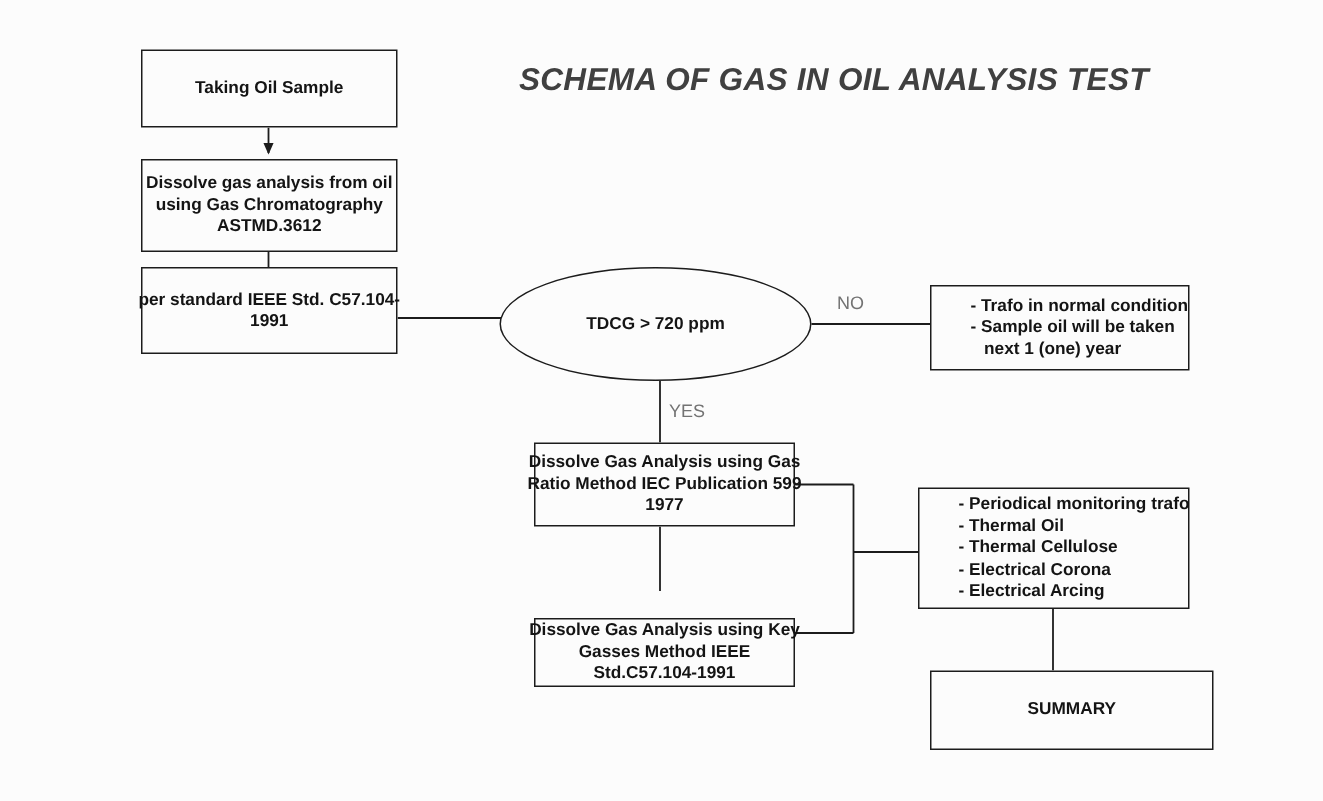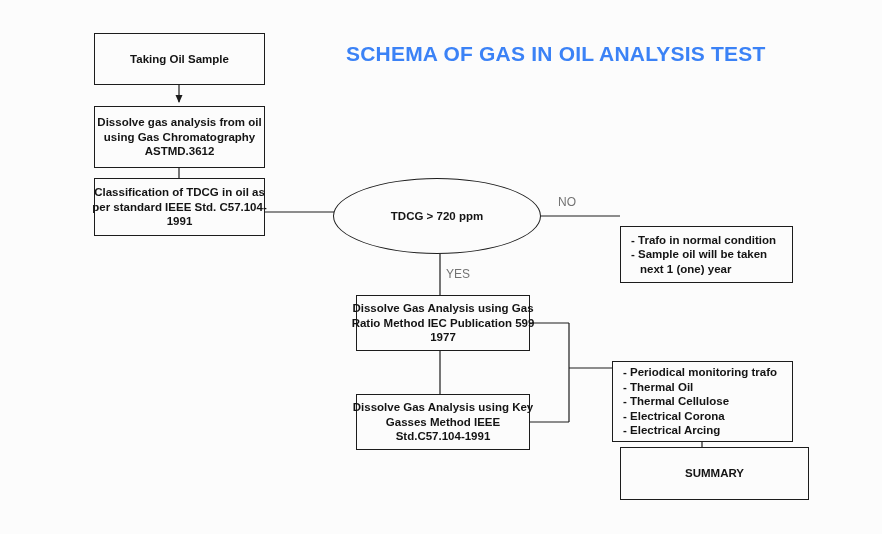--- a/index.html
+++ b/index.html
@@ -3,29 +3,30 @@
 <meta charset="utf-8">
 <style>
   html,body{margin:0;padding:0;background:#fcfcfc;}
   .stage{
     position:relative;width:882px;height:534px;background:#fcfcfc;
     font-family:"Liberation Sans","DejaVu Sans",sans-serif;color:#141414;
     overflow:hidden;
   }
   .title{
     position:absolute;left:346px;top:42px;width:470px;
-    font-size:21px;font-weight:bold;letter-spacing:.2px;color:#3b82f6;
+    font-size:21px;font-weight:bold;letter-spacing:.2px;color:#404040;
     white-space:nowrap;
+    font-style:italic;
   }
   .node{
     position:absolute;border:1.3px solid #1c1c1c;background:#fcfcfc;
     display:flex;flex-direction:column;justify-content:center;align-items:center;
     font-size:11.5px;line-height:14.5px;text-align:center;box-sizing:border-box;
   }
-  .node.left{align-items:flex-start;text-align:left;padding-left:10px;padding-right:4px;margin-top:36px;}
+  .node.left{align-items:flex-start;text-align:left;padding-left:26px;padding-right:4px;}
   .node.ellipse{border-radius:50%;}
   .line{white-space:pre;font-weight:bold;}
   .indent{padding-left:9px;text-align:center;}
   .wires{position:absolute;left:0;top:0;pointer-events:none;}
   .wires line{stroke:#1c1c1c;stroke-width:1.2;}
   .edge-label{
     position:absolute;font-size:12px;color:#737373;background:transparent;
   }
 </style>
 </head>
@@ -58,42 +59,41 @@
     <div class="line">Taking Oil Sample</div>
   </div>
 
   <div class="node" style="left:94px;top:106px;width:171px;height:62px">
     <div class="line">Dissolve gas analysis from oil</div>
     <div class="line">using Gas Chromatography</div>
     <div class="line">ASTMD.3612</div>
   </div>
 
   <div class="node" style="left:94px;top:178px;width:171px;height:58px">
-    <div class="line">Classification of TDCG in oil as</div>
     <div class="line">per standard IEEE Std. C57.104-</div>
     <div class="line">1991</div>
   </div>
 
   <div class="node ellipse" style="left:333px;top:178px;width:208px;height:76px">
     <div class="line">TDCG &gt; 720 ppm</div>
   </div>
 
   <div class="node left" style="left:620px;top:190px;width:173px;height:57px">
     <div class="line">- Trafo in normal condition</div>
     <div class="line">- Sample oil will be taken</div>
     <div class="line indent">next 1 (one) year</div>
   </div>
 
   <div class="node" style="left:356px;top:295px;width:174px;height:56px">
     <div class="line">Dissolve Gas Analysis using Gas</div>
     <div class="line">Ratio Method IEC Publication 599</div>
     <div class="line">1977</div>
   </div>
 
-  <div class="node" style="left:356px;top:394px;width:174px;height:56px">
+  <div class="node" style="left:356px;top:412px;width:174px;height:46px">
     <div class="line">Dissolve Gas Analysis using Key</div>
     <div class="line">Gasses Method IEEE</div>
     <div class="line">Std.C57.104-1991</div>
   </div>
 
   <div class="node left" style="left:612px;top:325px;width:181px;height:81px">
     <div class="line">- Periodical monitoring trafo</div>
     <div class="line">- Thermal Oil</div>
     <div class="line">- Thermal Cellulose</div>
     <div class="line">- Electrical Corona</div>

